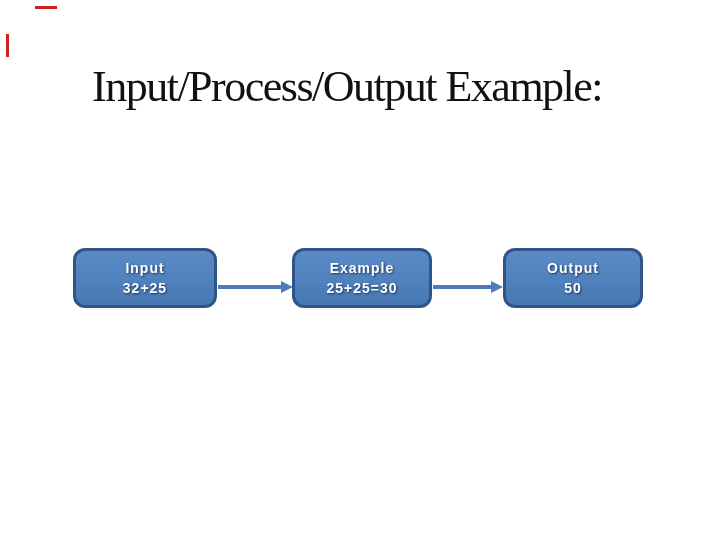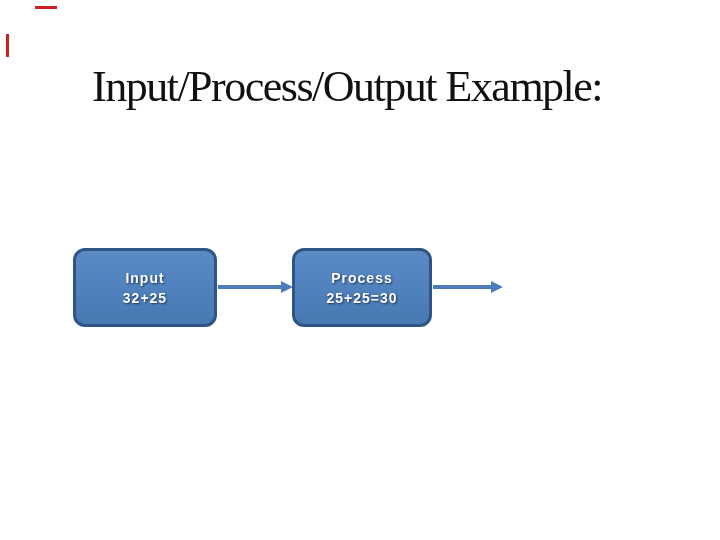--- a/index.html
+++ b/index.html
@@ -42,21 +42,21 @@
   }
   .crop-mark-v {
     left: 6px;
     top: 34px;
     width: 3px;
     height: 23px;
   }
   .flow-box {
     position: absolute;
     top: 248px;
-    height: 79px;
+    height: 60px;
     box-sizing: border-box;
     background: linear-gradient(180deg, #5b8bc5 0%, #4f81bd 55%, #4878b1 100%);
     border: 3px solid #2e5586;
     border-radius: 12px;
     display: flex;
     flex-direction: column;
     align-items: center;
     justify-content: center;
     color: #ffffff;
     font-size: 14px;
@@ -102,21 +102,25 @@
 
   <div class="flow-box box-input">
     <span>Input</span>
     <span>32+25</span>
   </div>
 
   <div class="connector-line line-1"></div>
   <div class="connector-head head-1"></div>
 
   <div class="flow-box box-process">
-    <span>Process</span>
+    <span>Example</span>
     <span>25+25=30</span>
   </div>
 
   <div class="connector-line line-2"></div>
   <div class="connector-head head-2"></div>
 
+  <div class="flow-box box-output">
+    <span>Output</span>
+    <span>50</span>
+  </div>
 
 </div>
 
 </body></html>

